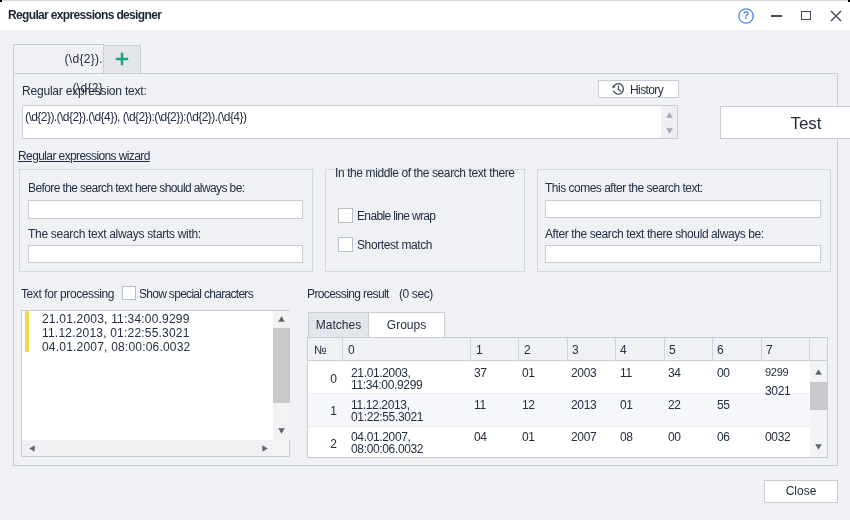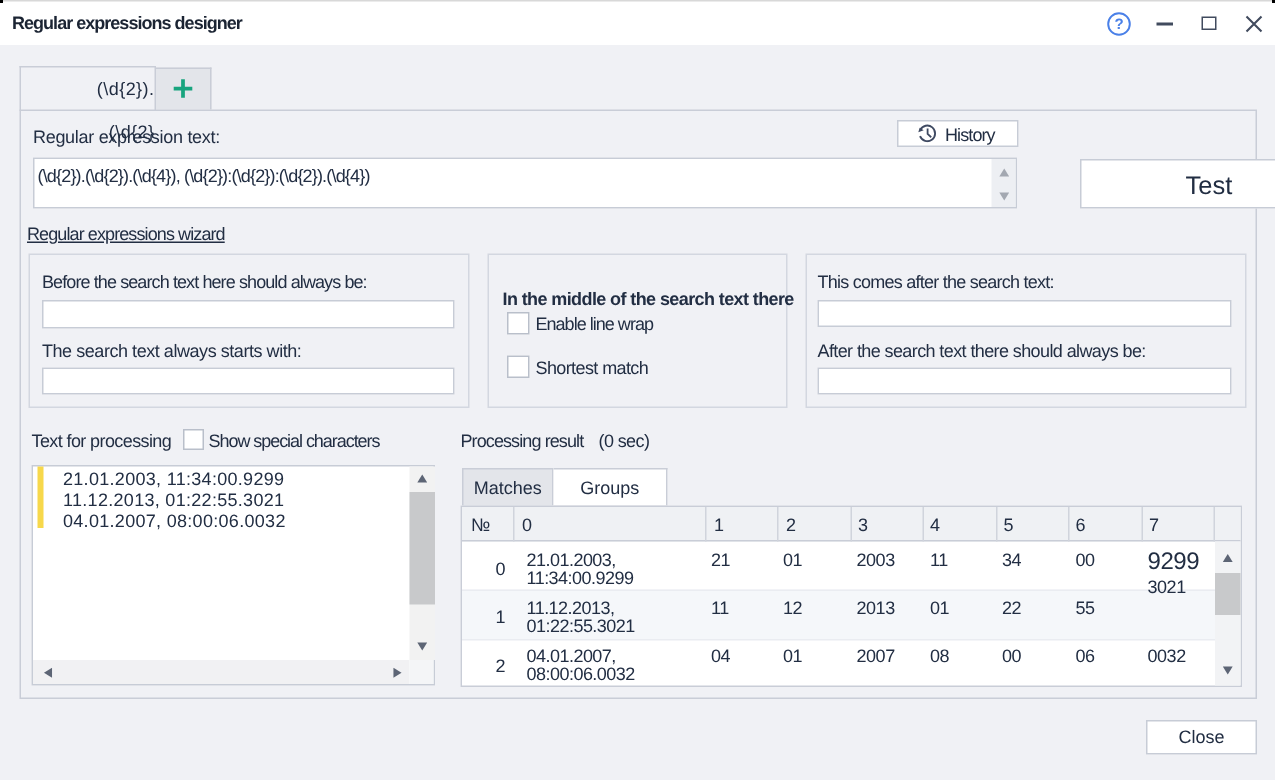--- a/index.html
+++ b/index.html
@@ -69,21 +69,21 @@
 
   <div class="abs link" style="left:18px; top:149px; letter-spacing:-0.6px;">Regular expressions wizard</div>
 
   <div class="abs gbox" style="left:19px; top:169px; width:294px; height:103px;"></div>
   <label class="abs" style="left:28px; top:181px; letter-spacing:-0.6px;">Before the search text here should always be:</label>
   <div class="abs inp" style="left:28px; top:200px; width:275px; height:19px;"></div>
   <label class="abs" style="left:28px; top:227px; letter-spacing:-0.3px;">The search text always starts with:</label>
   <div class="abs inp" style="left:28px; top:245px; width:275px; height:18px;"></div>
 
   <div class="abs gbox" style="left:325px; top:169px; width:200px; height:103px;"></div>
-  <label class="abs" style="left:335px; top:192px; letter-spacing:-0.4px;font-weight:bold;">In the middle of the search text there</label>
+  <label class="abs" style="left:335px; top:166px; letter-spacing:-0.4px;">In the middle of the search text there</label>
   <div class="abs cb" style="left:338px; top:208px; width:15px; height:15px;"></div>
   <label class="abs" style="left:357px; top:209px; letter-spacing:-0.65px;">Enable line wrap</label>
   <div class="abs cb" style="left:338px; top:237px; width:15px; height:15px;"></div>
   <label class="abs" style="left:357px; top:238px; letter-spacing:-0.4px;">Shortest match</label>
 
   <div class="abs gbox" style="left:537px; top:169px; width:294px; height:103px;"></div>
   <label class="abs" style="left:545px; top:181px; letter-spacing:-0.5px;">This comes after the search text:</label>
   <div class="abs inp" style="left:545px; top:200px; width:276px; height:18px;"></div>
   <label class="abs" style="left:545px; top:227px; letter-spacing:-0.4px;">After the search text there should always be:</label>
   <div class="abs inp" style="left:545px; top:245px; width:276px; height:18px;"></div>
@@ -143,27 +143,27 @@
   <label class="abs" style="left:669px; top:343px;">5</label>
   <label class="abs" style="left:717px; top:343px;">6</label>
   <label class="abs" style="left:766px; top:343px;">7</label>
 
   <div class="abs" style="left:308px; top:393px; width:502px; height:33px; background:#f5f7fa;"></div>
   <div class="abs" style="left:308px; top:393px; width:502px; height:1px; background:#eaecf1;"></div>
   <div class="abs" style="left:308px; top:426px; width:502px; height:1px; background:#eaecf1;"></div>
 
   <div class="abs" style="left:307px; top:372px; width:30px; text-align:right; font-size:12px;">0</div>
   <div class="abs" style="left:351px; top:367px; font-size:12px; line-height:12px; letter-spacing:-0.35px;">21.01.2003,<br>11:34:00.9299</div>
-  <div class="abs" style="left:474px; top:366px; font-size:12px; letter-spacing:-0.3px;">21</div>
+  <div class="abs" style="left:474px; top:366px; font-size:12px; letter-spacing:-0.3px;">37</div>
   <div class="abs" style="left:522px; top:366px; font-size:12px; letter-spacing:-0.3px;">01</div>
   <div class="abs" style="left:571px; top:366px; font-size:12px; letter-spacing:-0.3px;">2003</div>
   <div class="abs" style="left:620px; top:366px; font-size:12px; letter-spacing:-0.3px;">11</div>
   <div class="abs" style="left:668px; top:366px; font-size:12px; letter-spacing:-0.3px;">34</div>
   <div class="abs" style="left:717px; top:366px; font-size:12px; letter-spacing:-0.3px;">00</div>
-  <div class="abs" style="left:765px; top:366px; font-size:16px; letter-spacing:-0.3px;">9299</div>
+  <div class="abs" style="left:765px; top:366px; font-size:11px; letter-spacing:-0.3px;">9299</div>
 
   <div class="abs" style="left:307px; top:404px; width:30px; text-align:right; font-size:12px;">1</div>
   <div class="abs" style="left:351px; top:399px; font-size:12px; line-height:12px; letter-spacing:-0.35px;">11.12.2013,<br>01:22:55.3021</div>
   <div class="abs" style="left:474px; top:398px; font-size:12px; letter-spacing:-0.3px;">11</div>
   <div class="abs" style="left:522px; top:398px; font-size:12px; letter-spacing:-0.3px;">12</div>
   <div class="abs" style="left:571px; top:398px; font-size:12px; letter-spacing:-0.3px;">2013</div>
   <div class="abs" style="left:620px; top:398px; font-size:12px; letter-spacing:-0.3px;">01</div>
   <div class="abs" style="left:668px; top:398px; font-size:12px; letter-spacing:-0.3px;">22</div>
   <div class="abs" style="left:717px; top:398px; font-size:12px; letter-spacing:-0.3px;">55</div>
   <div class="abs" style="left:765px; top:384px; font-size:12px; letter-spacing:-0.3px;">3021</div>

